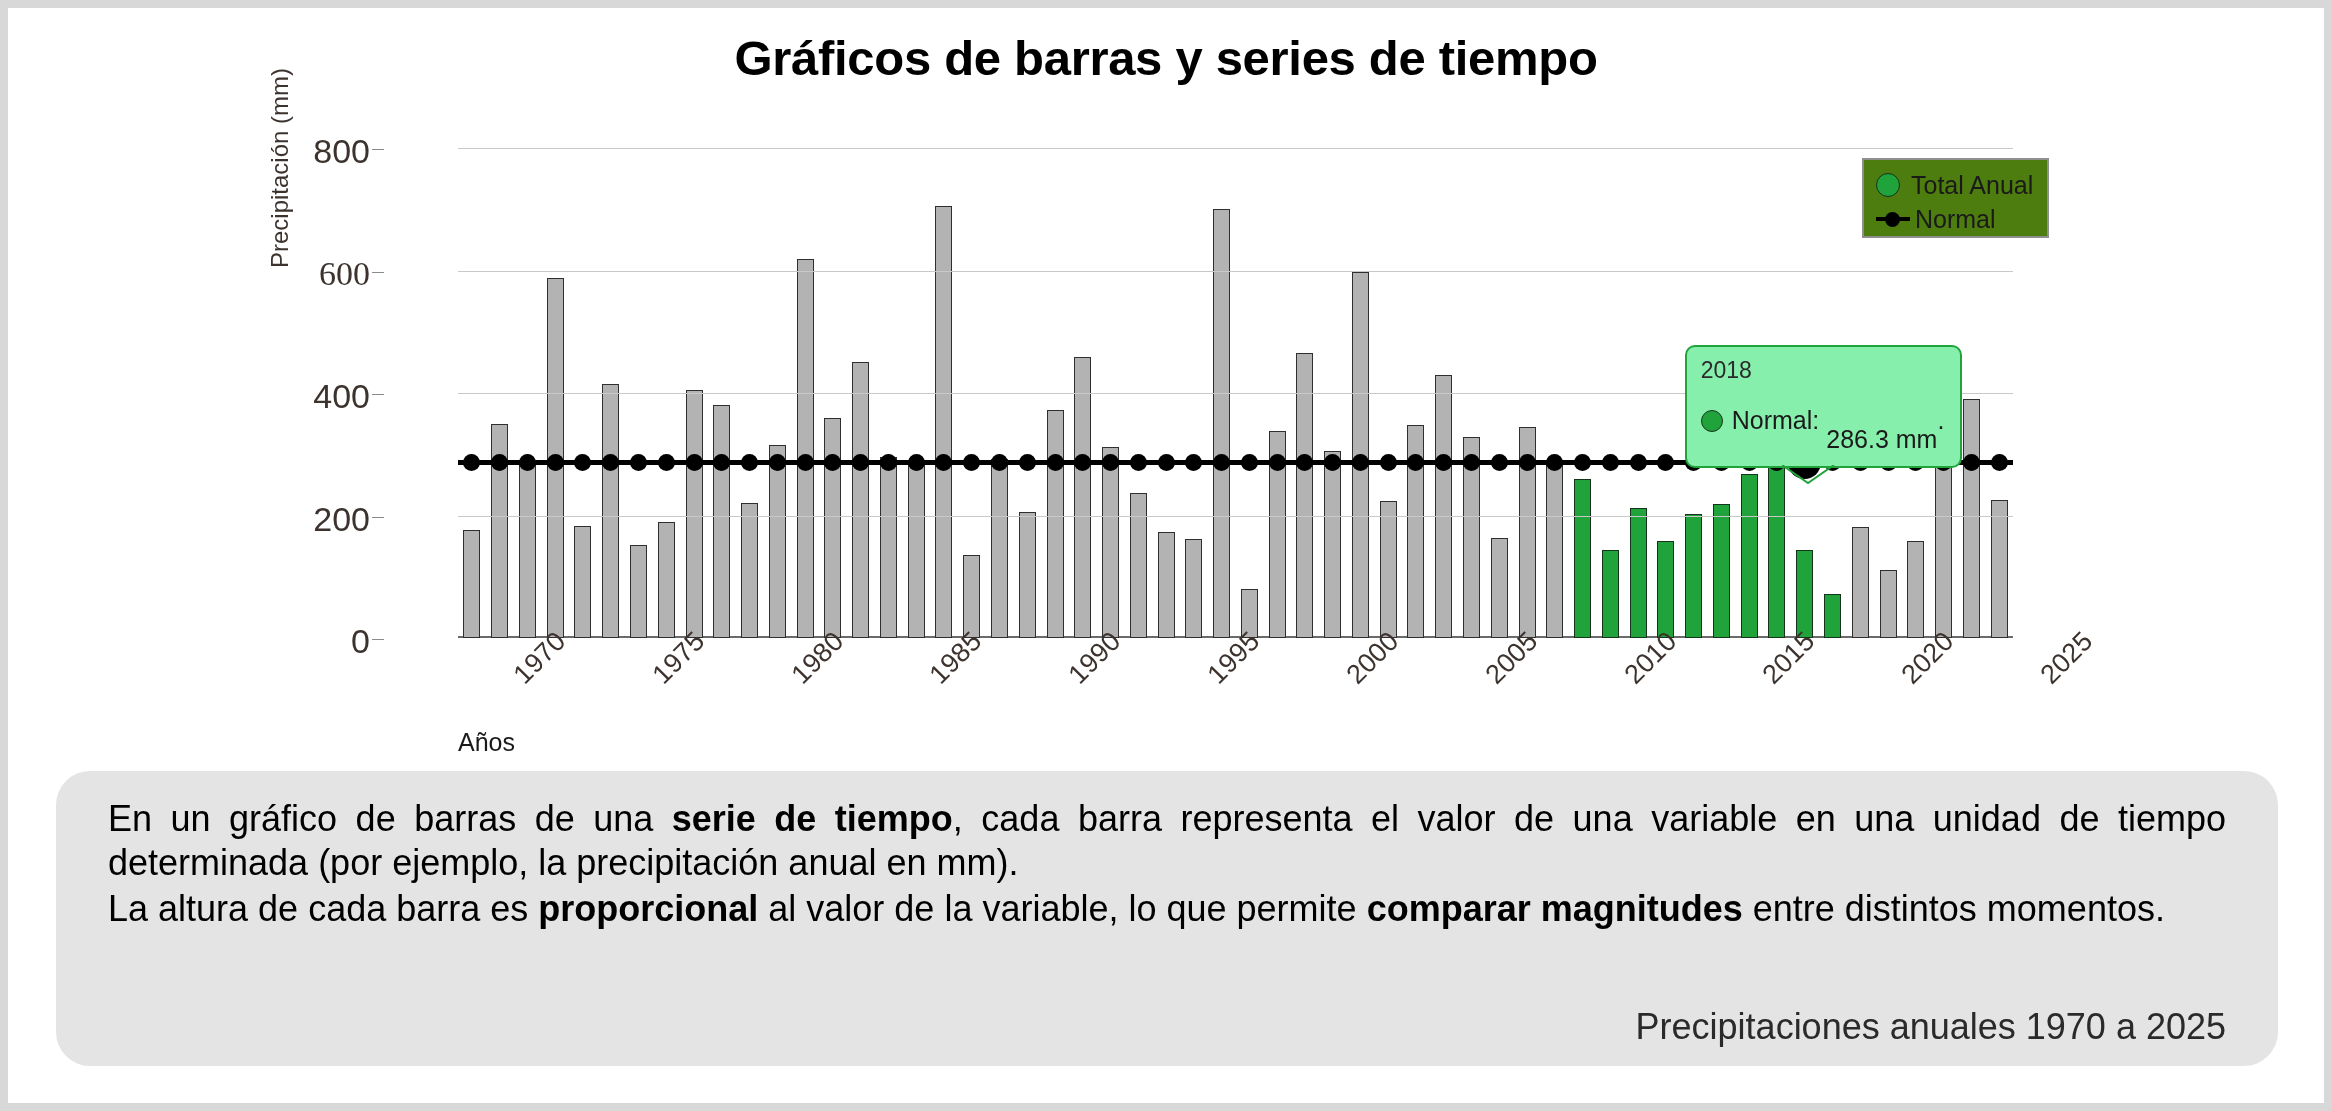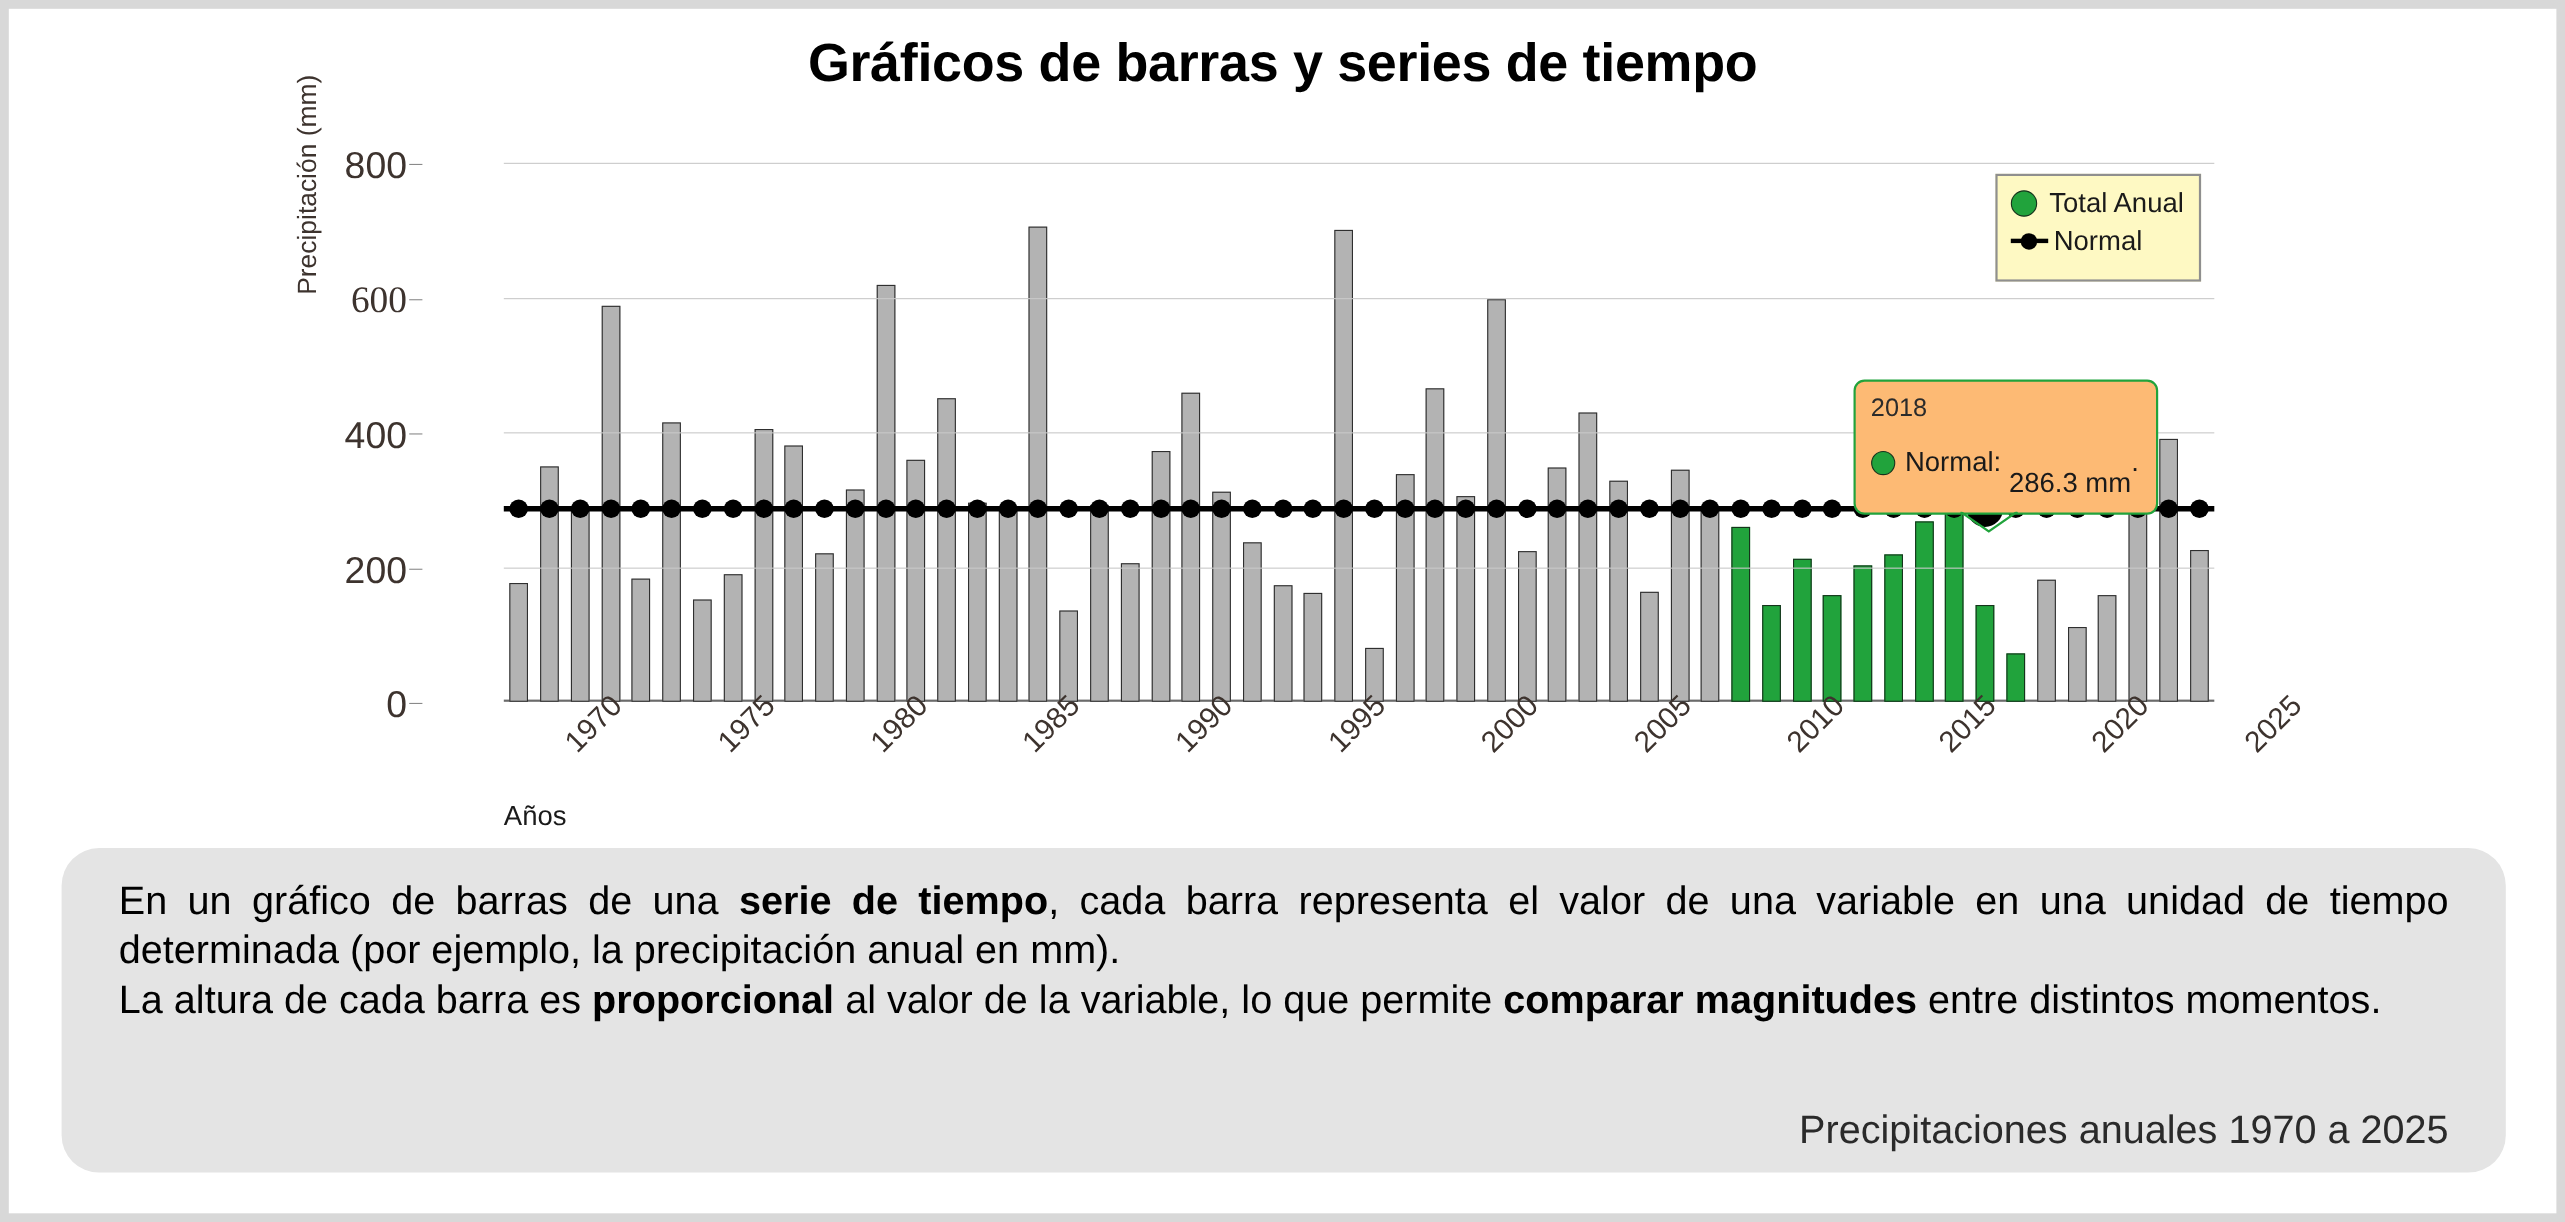--- a/index.html
+++ b/index.html
@@ -67,23 +67,23 @@
     white-space:nowrap;
     text-align:right;
   }
   .xaxis-title{
     position:absolute;left:0px;top:600px;
     font-size:25px;color:#1a1a1a;
   }
 
   
   .legend{
-    position:absolute;left:1476px;top:30px;
-    border:2px solid #8f8f8f;background:#fef9c3;
-    padding:8px 14px 18px 12px;
+    position:absolute;left:1524px;top:30px;
+    border:2px solid #8f8f8f;background:#4d7c0f;
+    padding:8px 14px 0 12px;
     box-sizing:border-box;
   }
   .legend-row{display:flex;align-items:center;height:34px;}
   .legend-swatch-circle{
     width:22px;height:22px;border-radius:50%;
     background:#21a33c;border:1.6px solid #16331c;
     margin-right:11px;flex:none;
   }
   .legend-swatch-line{
     width:34px;height:22px;position:relative;margin-right:5px;flex:none;
@@ -93,21 +93,21 @@
   }
   .legend-swatch-line::after{
     content:"";position:absolute;left:9px;top:4px;width:15px;height:15px;
     border-radius:50%;background:#000;
   }
   .legend-text{font-size:25px;color:#1a1a1a;white-space:nowrap;}
 
   
   .tooltip{
     position:absolute;left:1370px;top:200px;
-    border:2px solid #21a33c;border-radius:10px;background:#fdba74;
+    border:2px solid #21a33c;border-radius:10px;background:#86efac;
     padding:10px 16px 12px 14px;box-sizing:border-box;
     min-width:232px;
   }
   .tt-title{font-size:23px;color:#2b2b2b;margin-bottom:4px;}
   .tt-row{display:flex;align-items:center;font-size:25px;color:#1a1a1a;white-space:nowrap;}
   .tt-dot{
     width:20px;height:20px;border-radius:50%;background:#21a33c;
     border:1.5px solid #16331c;margin-right:9px;flex:none;
   }
   .tt-value{font-weight:normal;margin-left:7px;margin-top:37px;}

